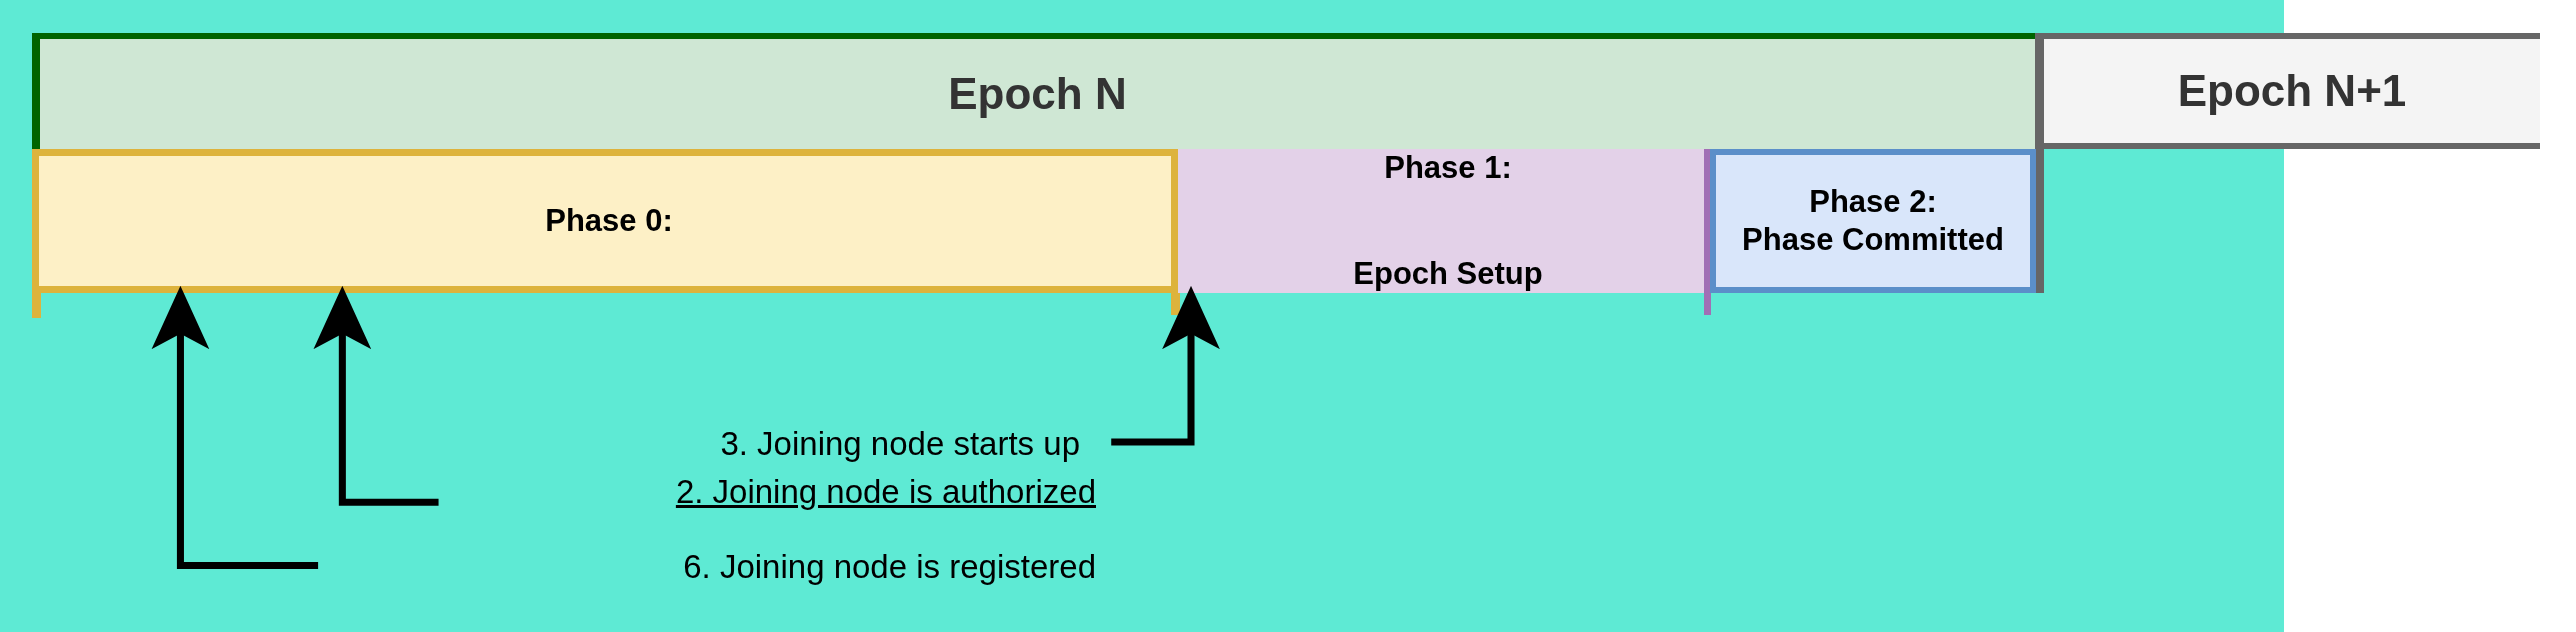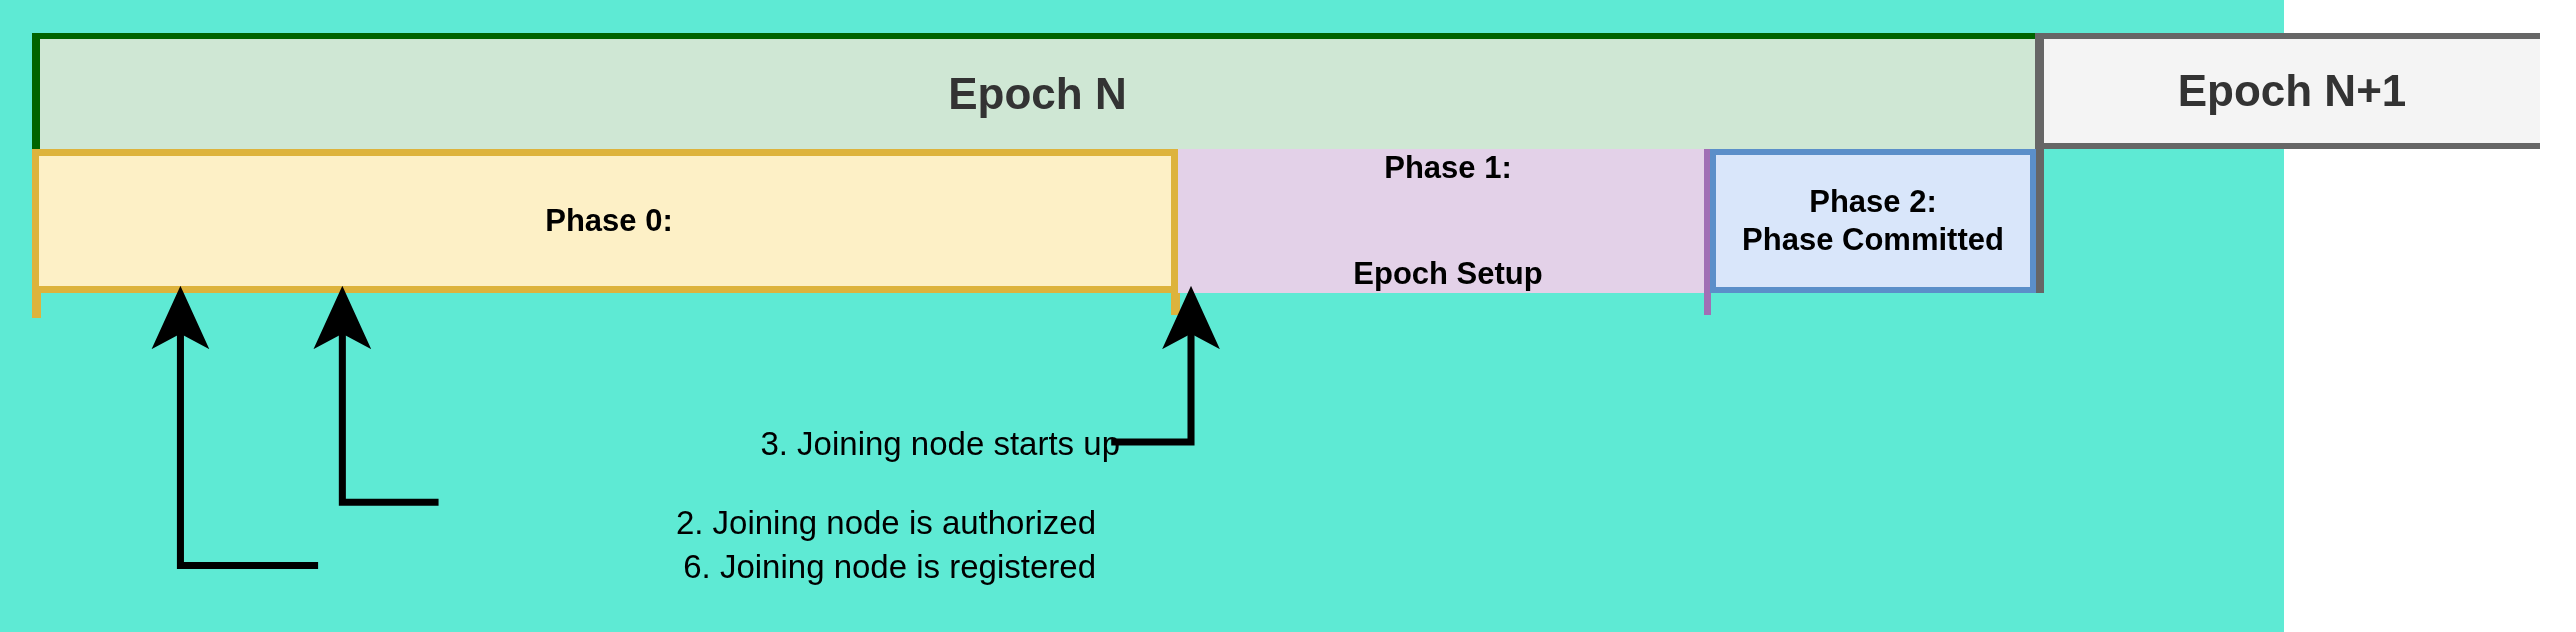--- a/index.html
+++ b/index.html
@@ -193,20 +193,20 @@
       </marker>
     </defs>
 
     <path d="M 406,723 L 230,723 L 230,378" fill="none" stroke="#000000" stroke-width="9" marker-end="url(#arrowhead)"></path>
 
     <path d="M 560,642 L 437,642 L 437,378" fill="none" stroke="#000000" stroke-width="9" marker-end="url(#arrowhead)"></path>
 
     <path d="M 1420,565 L 1522,565 L 1522,378" fill="none" stroke="#000000" stroke-width="9" marker-end="url(#arrowhead)"></path>
   </svg>
 
-  <div class="anno-label" id="anno-3" style="left:494px; top:425px; width:626px;">3. Joining node starts up</div>
-
-  <div class="anno-label" id="anno-2" style="left:470px; top:504px; width:626px;">2. Joining node is authorized</div>
+  <div class="anno-label" id="anno-3" style="left:454px; top:425px; width:626px;">3. Joining node starts up</div>
+
+  <div class="anno-label" id="anno-2" style="left:470px; top:473px; width:626px;text-decoration:underline;">2. Joining node is authorized</div>
 
   <div class="anno-label" id="anno-1" style="left:470px; top:548px; width:626px;">6. Joining node is registered</div>
 
 </div>
 
 
 </body></html>

